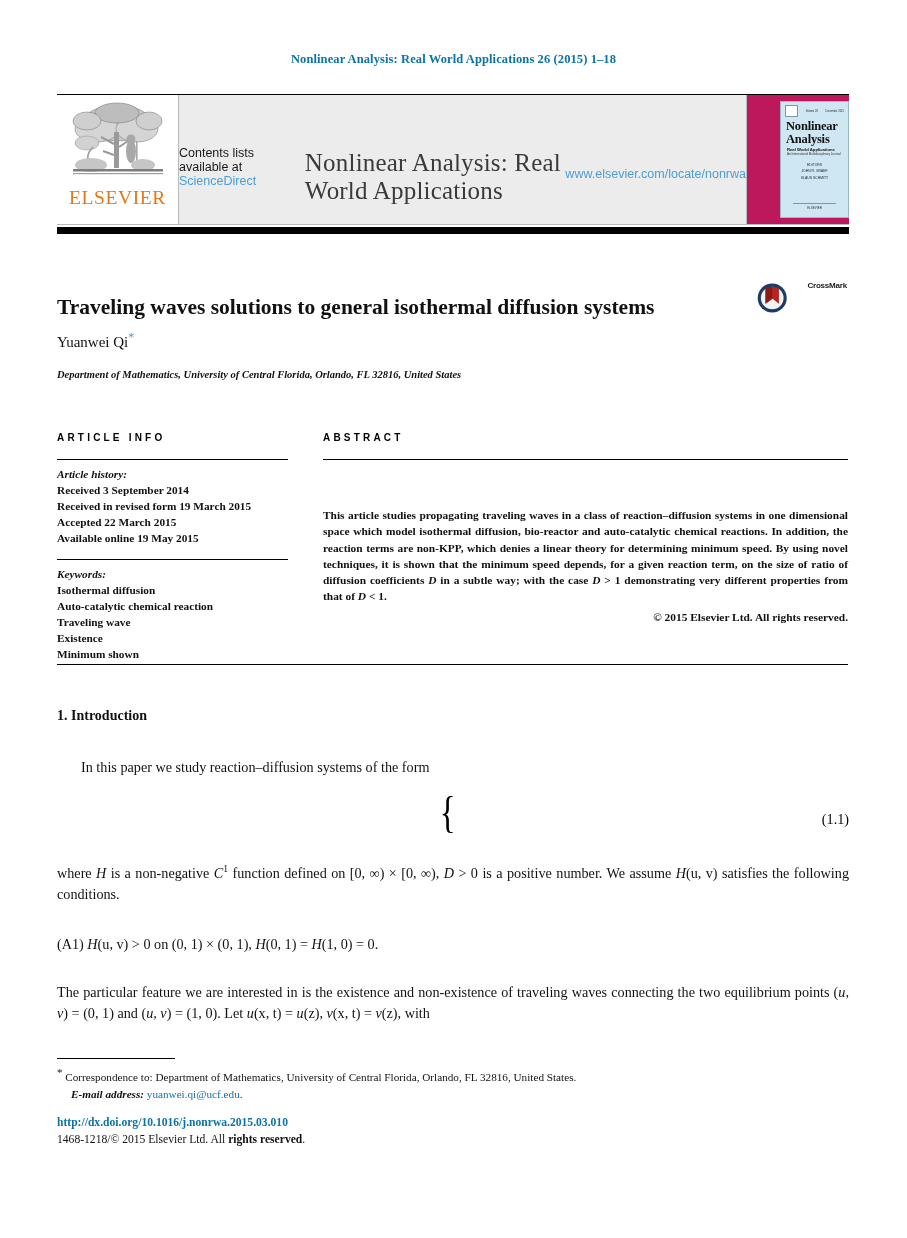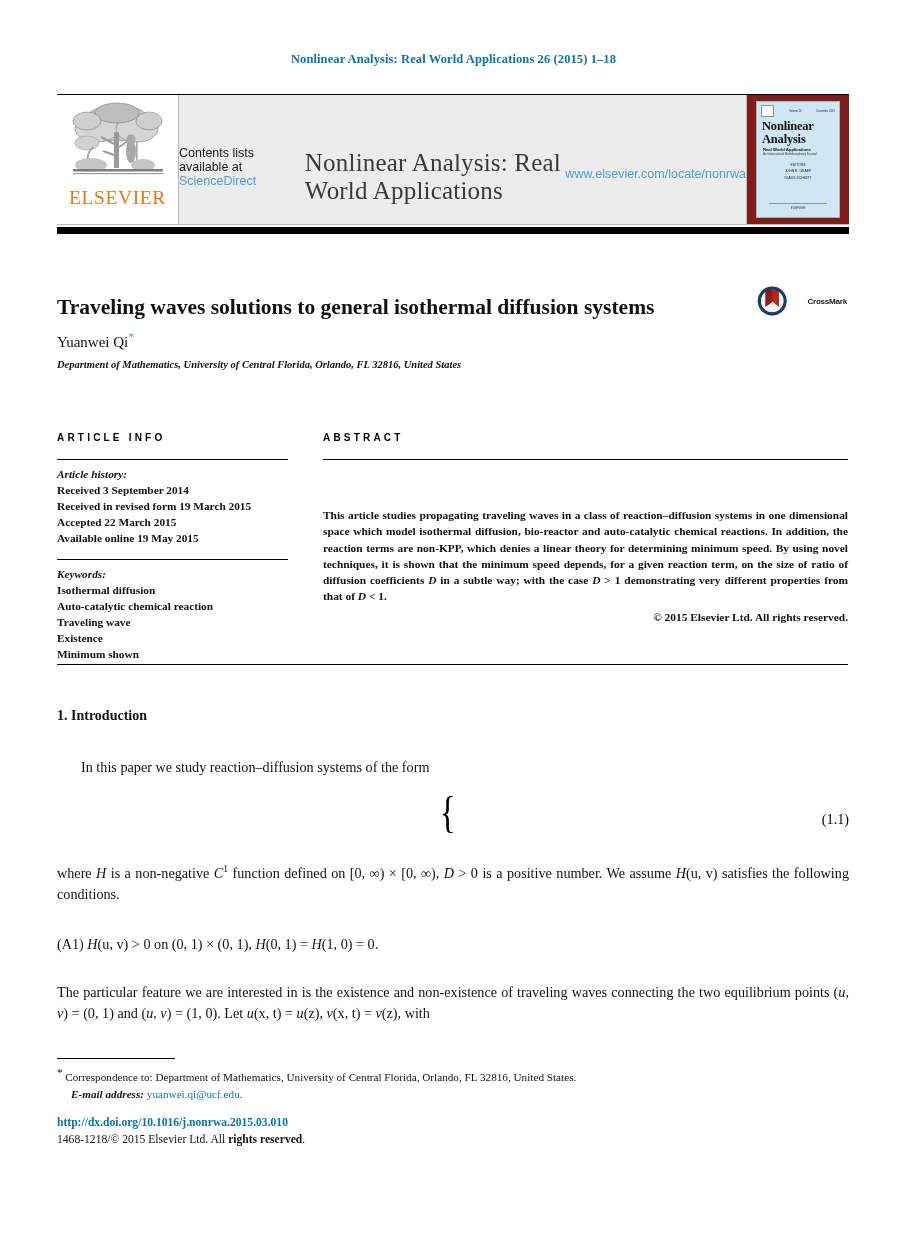--- a/index.html
+++ b/index.html
@@ -103,23 +103,23 @@
     font-size: 12.5px;
     color: #4a9fd4;
     margin-top: 14px;
   }
   .cover-cell {
     width: 103px;
     flex: 0 0 103px;
     border-left: 1px solid #b9b9b9;
     display: flex;
     align-items: center;
-    justify-content: center;
-    background: #7f1d1d;
-    box-sizing: border-box;
+    background: #be185d;
+    box-sizing: border-box;
+    padding-left: 33px;
   }
   .cover-thumb {
     width: 84px;
     height: 117px;
     background: #cfe7f2;
     border: 1px solid #9ab8c6;
     box-sizing: border-box;
     position: relative;
     overflow: hidden;
     font-family: "Liberation Sans", sans-serif;
@@ -160,21 +160,20 @@
     color: #111;
     line-height: 1.2;
   }
   .crossmark {
     position: absolute;
     left: 757px;
     top: 281px;
     width: 90px;
     height: 40px;
     display: flex;
-    align-items: center;
     gap: 20px;
   }
   .crossmark-word {
     font-family: "Liberation Sans", sans-serif;
     font-size: 8px;
     font-weight: bold;
     color: #1a1a1a;
     letter-spacing: -0.2px;
   }
   .author {
@@ -186,21 +185,21 @@
     color: #111;
   }
   .author .star {
     color: #4a9fd4;
     font-size: 12px;
     vertical-align: super;
   }
   .affil {
     position: absolute;
     left: 57px;
-    top: 357px;
+    top: 367px;
     font-family: "Liberation Serif", serif;
     font-style: italic;
     font-weight: bold;
     font-size: 10.5px;
     color: #111;
     line-height: 1.45;
   }
 
   
   .sec-rule-top {

